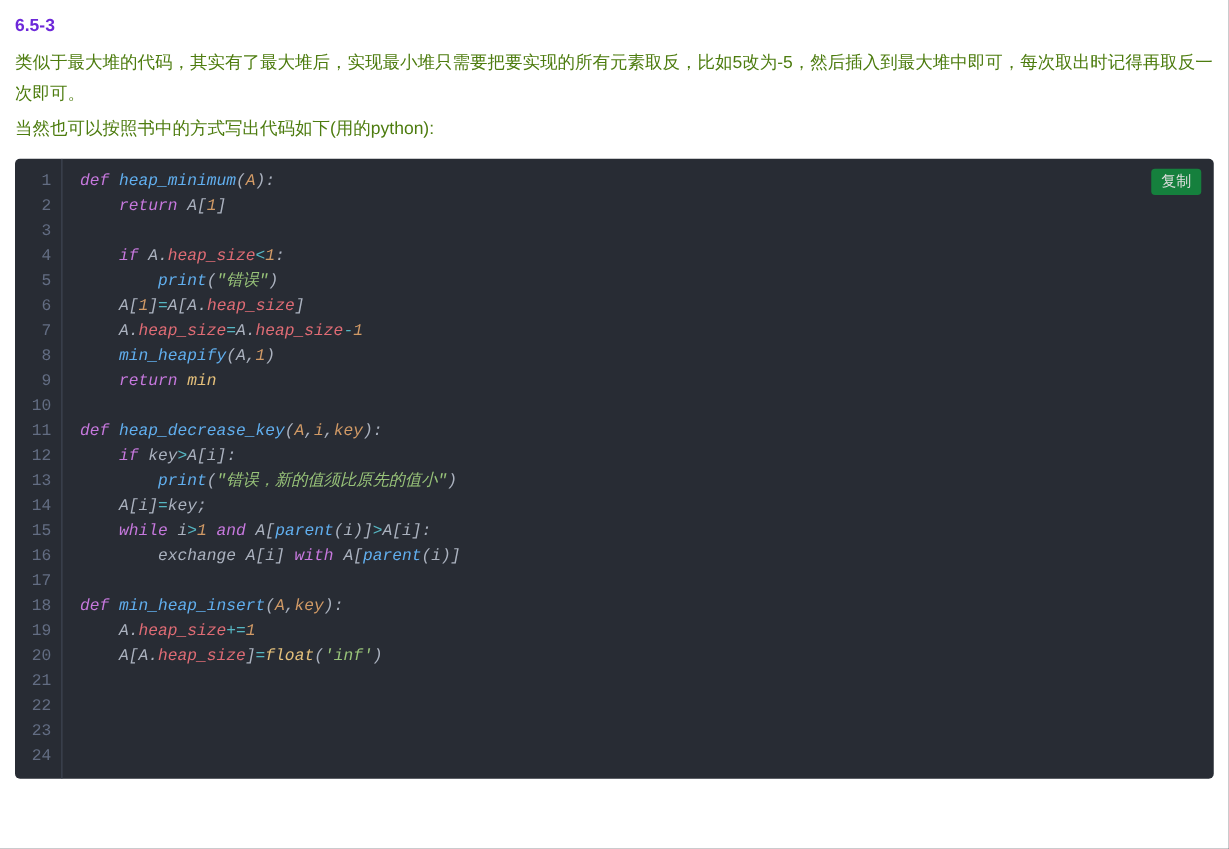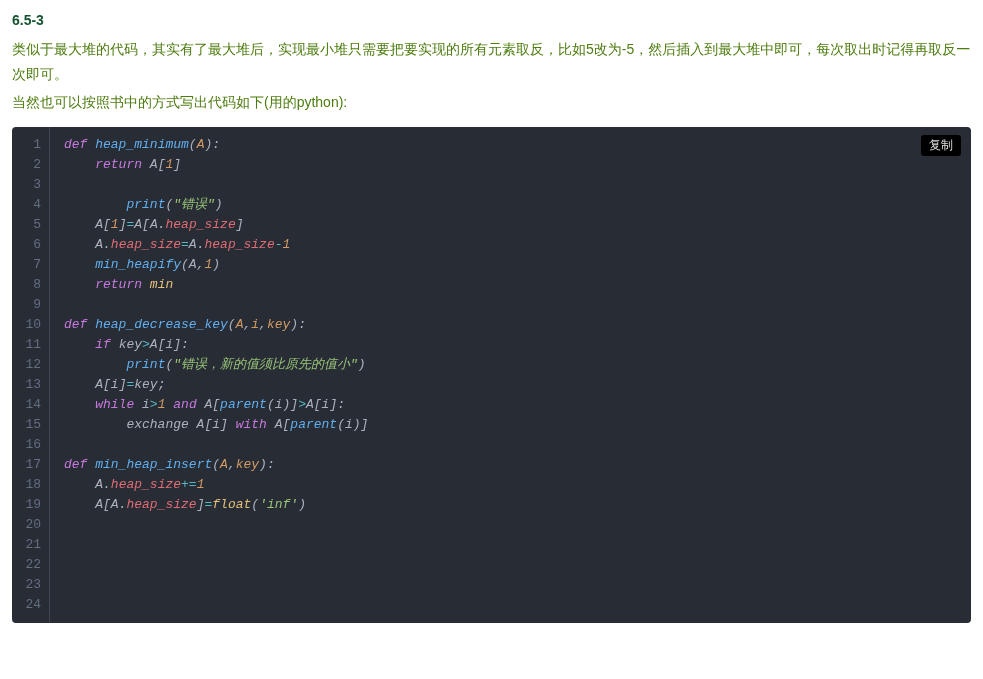--- a/index.html
+++ b/index.html
@@ -11,39 +11,39 @@
       font-family: -apple-system, BlinkMacSystemFont, "Segoe UI", "Microsoft YaHei", sans-serif;
       background: #ffffff;
       padding: 8px 12px;
       font-size: 14px;
       color: #333;
       line-height: 1.8;
     }
     .heading {
       font-weight: bold;
       font-size: 14px;
-      color: #14532d;
+      color: #6d28d9;
       margin-bottom: 4px;
     }
     .paragraph {
       color: #4d7c0f;
       margin-bottom: 2px;
     }
     .code-block {
       background: #282c34;
       border-radius: 4px;
       margin-top: 12px;
       position: relative;
       overflow: hidden;
     }
     .copy-button {
       position: absolute;
       top: 8px;
       right: 10px;
-      background: #000000;
+      background: #15803d;
       color: #ddd;
       border: none;
       padding: 2px 8px;
       font-size: 12px;
       border-radius: 3px;
       cursor: pointer;
       font-family: inherit;
       z-index: 2;
     }
     .code-content {
@@ -119,20 +119,21 @@
         <div>20</div>
         <div>21</div>
         <div>22</div>
         <div>23</div>
         <div>24</div>
       </div>
     <div class="code-lines" id="codelines">
         <div><span class="tok-kw">def</span><span class="tok-plain"> </span><span class="tok-fn">heap_minimum</span><span class="tok-paren">(</span><span class="tok-param">A</span><span class="tok-paren">)</span><span class="tok-punct">:</span></div>
         <div><span class="tok-plain">    </span><span class="tok-kw">return</span><span class="tok-plain"> </span><span class="tok-plain">A</span><span class="tok-paren">[</span><span class="tok-num">1</span><span class="tok-paren">]</span></div>
         <div>&nbsp;</div>
+        <div><span class="tok-plain">    </span><span class="tok-kw">if</span><span class="tok-plain"> A</span><span class="tok-punct">.</span><span class="tok-attr">heap_size</span><span class="tok-op">&lt;</span><span class="tok-num">1</span><span class="tok-punct">:</span></div>
         <div><span class="tok-plain">        </span><span class="tok-fn">print</span><span class="tok-paren">(</span><span class="tok-str">"错误"</span><span class="tok-paren">)</span></div>
         <div><span class="tok-plain">    A</span><span class="tok-paren">[</span><span class="tok-num">1</span><span class="tok-paren">]</span><span class="tok-op">=</span><span class="tok-plain">A</span><span class="tok-paren">[</span><span class="tok-plain">A</span><span class="tok-punct">.</span><span class="tok-attr">heap_size</span><span class="tok-paren">]</span></div>
         <div><span class="tok-plain">    A</span><span class="tok-punct">.</span><span class="tok-attr">heap_size</span><span class="tok-op">=</span><span class="tok-plain">A</span><span class="tok-punct">.</span><span class="tok-attr">heap_size</span><span class="tok-op">-</span><span class="tok-num">1</span></div>
         <div><span class="tok-plain">    </span><span class="tok-fn">min_heapify</span><span class="tok-paren">(</span><span class="tok-plain">A</span><span class="tok-punct">,</span><span class="tok-num">1</span><span class="tok-paren">)</span></div>
         <div><span class="tok-plain">    </span><span class="tok-kw">return</span><span class="tok-plain"> </span><span class="tok-builtin">min</span></div>
         <div>&nbsp;</div>
         <div><span class="tok-kw">def</span><span class="tok-plain"> </span><span class="tok-fn">heap_decrease_key</span><span class="tok-paren">(</span><span class="tok-param">A</span><span class="tok-punct">,</span><span class="tok-param">i</span><span class="tok-punct">,</span><span class="tok-param">key</span><span class="tok-paren">)</span><span class="tok-punct">:</span></div>
         <div><span class="tok-plain">    </span><span class="tok-kw">if</span><span class="tok-plain"> key</span><span class="tok-op">&gt;</span><span class="tok-plain">A</span><span class="tok-paren">[</span><span class="tok-plain">i</span><span class="tok-paren">]</span><span class="tok-punct">:</span></div>
         <div><span class="tok-plain">        </span><span class="tok-fn">print</span><span class="tok-paren">(</span><span class="tok-str">"错误，新的值须比原先的值小"</span><span class="tok-paren">)</span></div>
         <div><span class="tok-plain">    A</span><span class="tok-paren">[</span><span class="tok-plain">i</span><span class="tok-paren">]</span><span class="tok-op">=</span><span class="tok-plain">key</span><span class="tok-punct">;</span></div>

